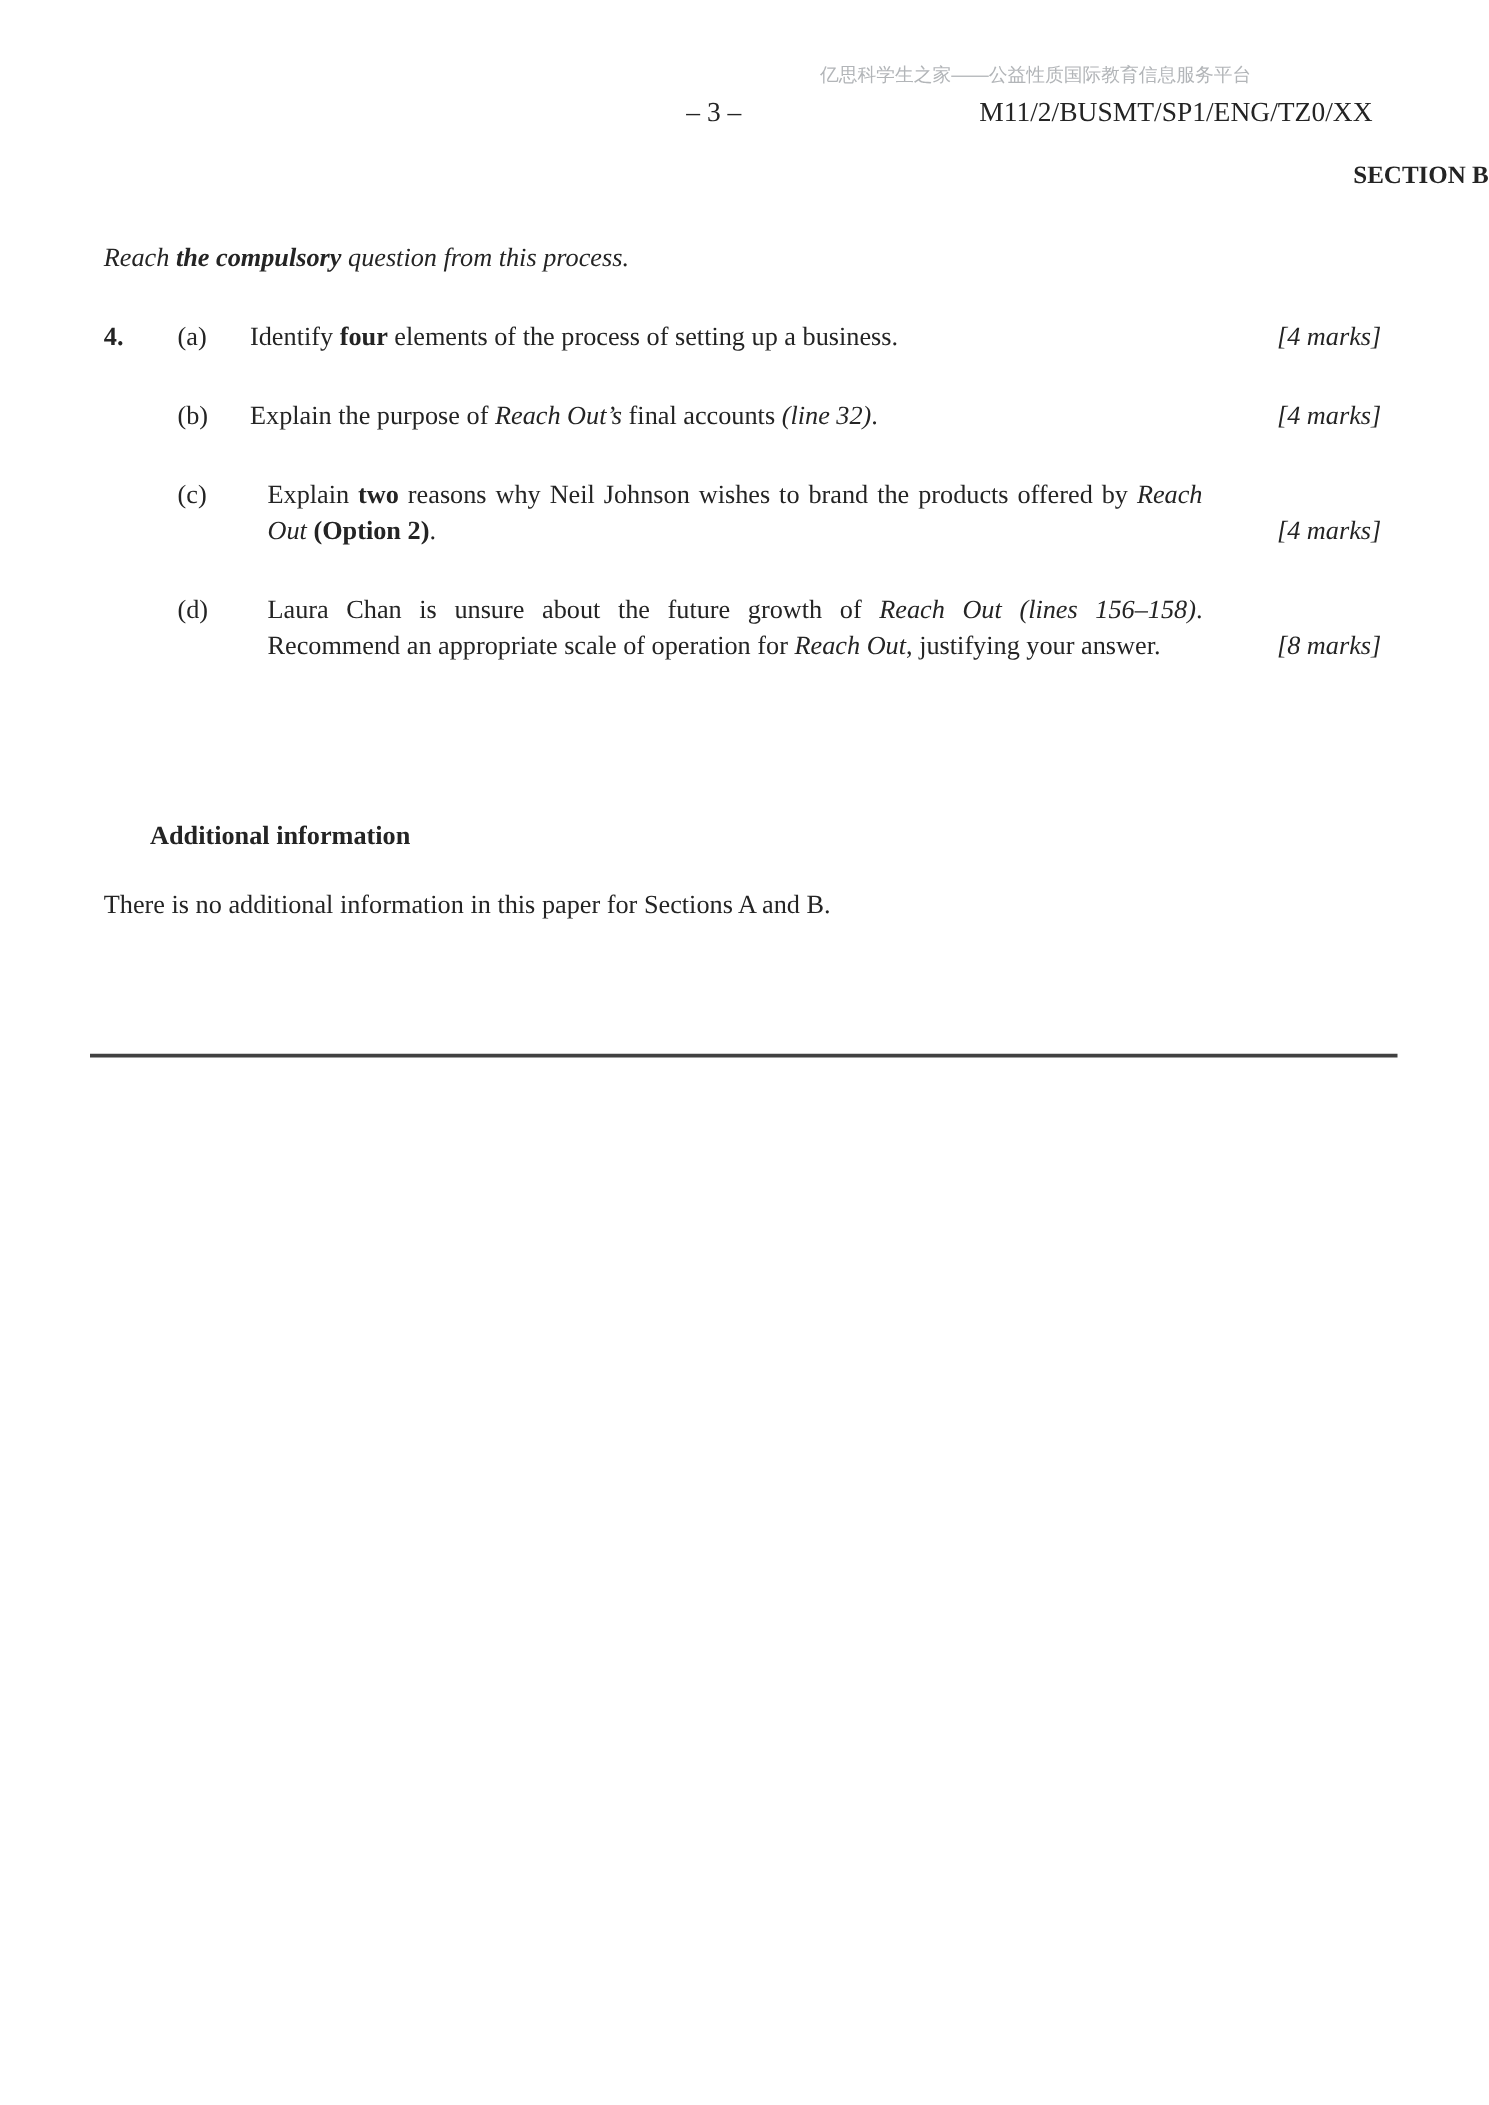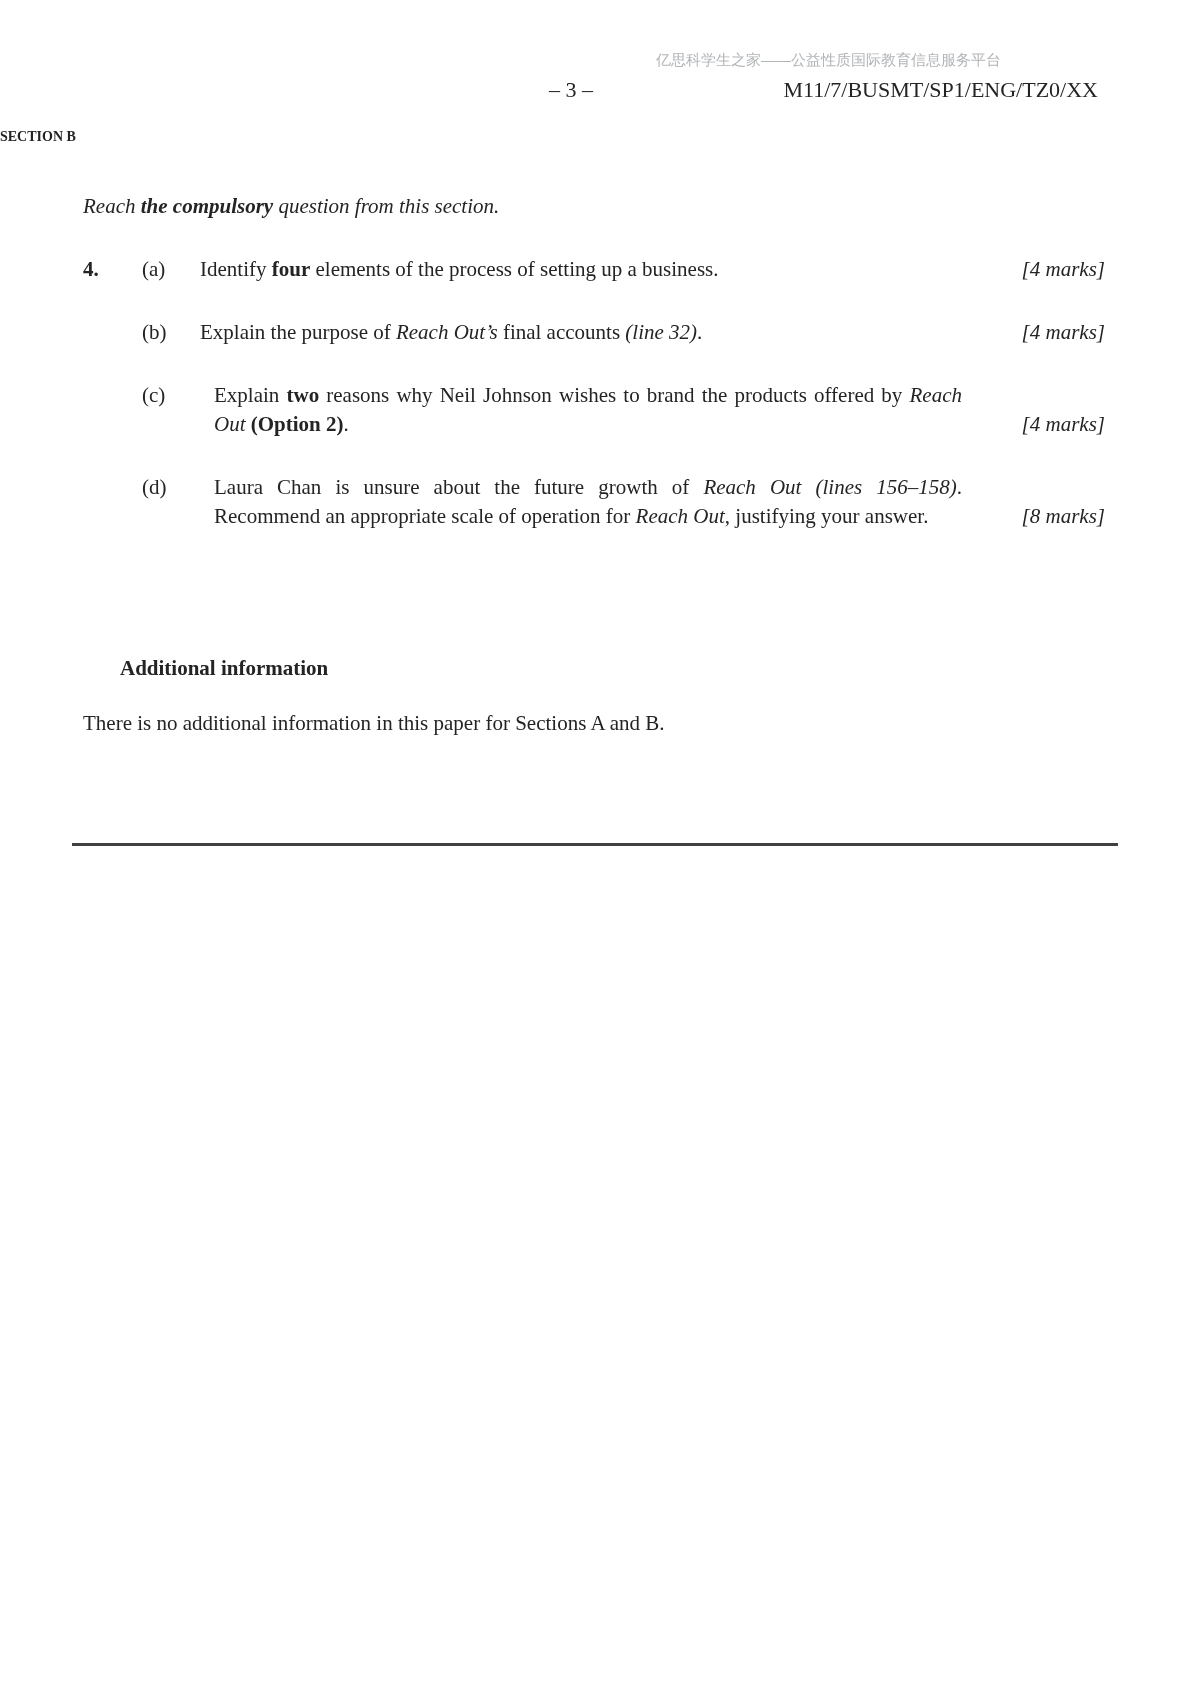--- a/index.html
+++ b/index.html
@@ -29,23 +29,23 @@
     font-size: 22px;
     white-space: nowrap;
   }
   .paper-code {
     right: 93px; top: 77px;
     font-size: 22px;
     white-space: nowrap;
   }
   .section-title {
     left: 0; top: 129px; width: 100%;
-    text-align: left;
+    text-align: right;
     font-weight: bold;
-    font-size: 14px;
+    font-size: 20px;
   }
 
   
   .instruction {
     left: 83px; top: 194px;
     font-size: 21px;
     font-style: italic;
   }
   .instruction .bold { font-weight: bold; }
 
@@ -104,24 +104,24 @@
     white-space: nowrap;
   }
 </style>
 </head>
 <body>
 
 <div class="page">
 
   <div class="abs cn-watermark">亿思科学生之家——公益性质国际教育信息服务平台</div>
   <div class="abs page-number">– 3 –</div>
-  <div class="abs paper-code">M11/7/BUSMT/SP1/ENG/TZ0/XX</div>
+  <div class="abs paper-code">M11/2/BUSMT/SP1/ENG/TZ0/XX</div>
   <div class="abs section-title">SECTION B</div>
 
-  <div class="abs instruction"><span>Reach </span><span class="bold">the compulsory</span><span> question from this section.</span></div>
+  <div class="abs instruction"><span>Reach </span><span class="bold">the compulsory</span><span> question from this process.</span></div>
 
   <div class="abs question-block">
 
     <div class="part">
       <div class="q-num">4.</div>
       <div class="p-letter">(a)</div>
       <div class="p-text"><span>Identify </span><span class="b">four</span><span> elements of the process of setting up a business.</span></div>
       <div class="marks">[4 marks]</div>
     </div>
 

